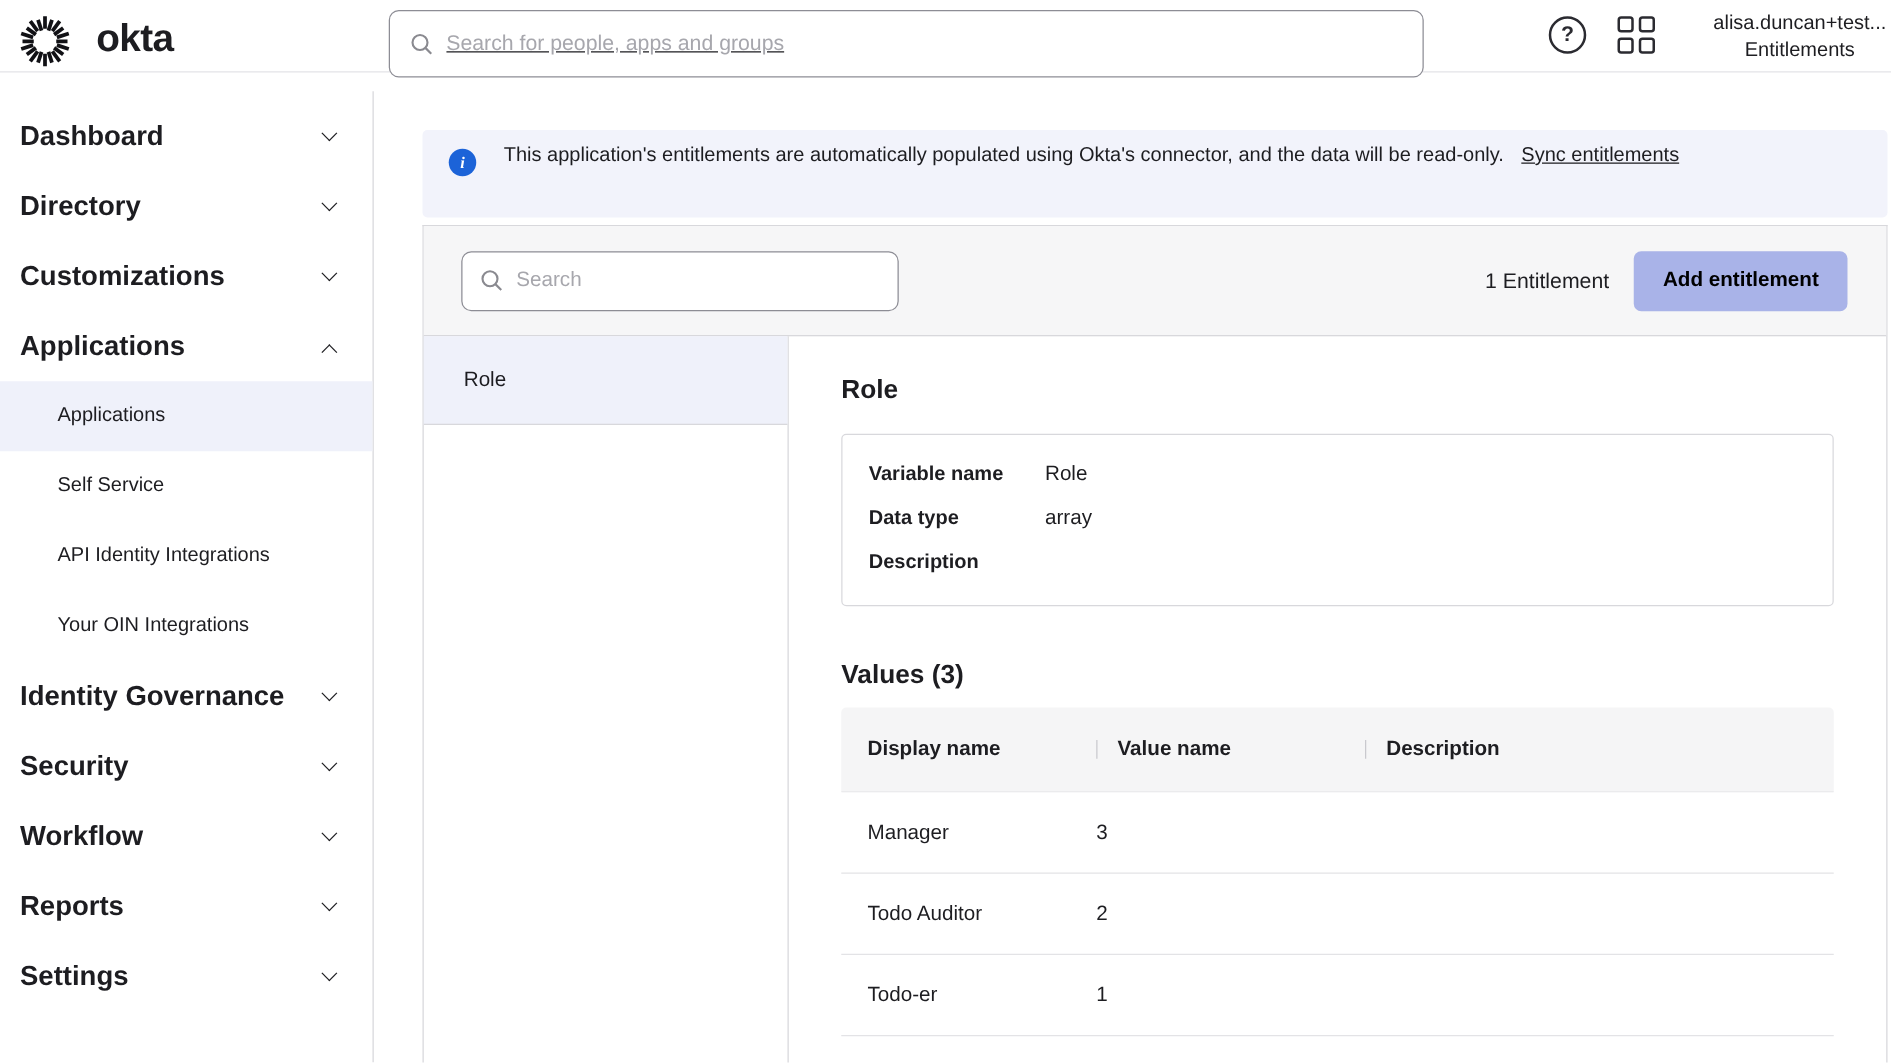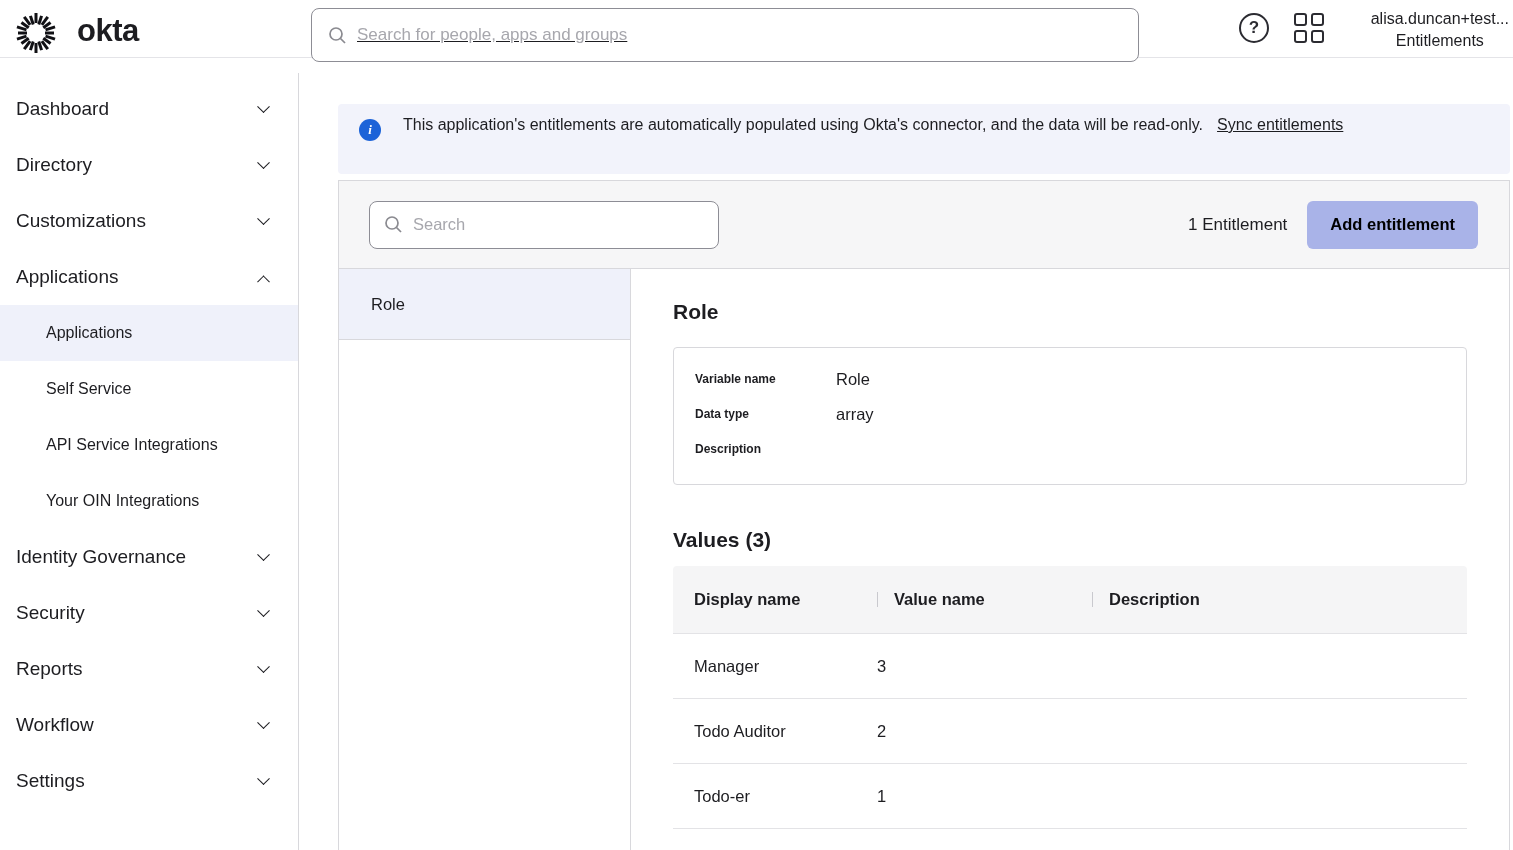--- a/index.html
+++ b/index.html
@@ -46,21 +46,21 @@
 
   
   .sidebar {
     position:absolute; left:0; top:73px; width:299px; height:777px;
     background:#fff; border-right:1px solid #d8d8dc; padding-top:8px;
   }
   .nav-item {
     height:56px; display:flex; align-items:center;
     padding:0 30px 0 16px; cursor:pointer;
   }
-  .nav-item .lbl { flex:1; font-size:19px; font-weight:400; }
+  .nav-item .lbl { flex:1; font-size:22px; font-weight:700; }
   .chev {
     width:9px; height:9px; border-right:1.8px solid #1d1d21; border-bottom:1.8px solid #1d1d21;
     transform:rotate(45deg) translate(-2px,-2px);
   }
   .chev.up { transform:rotate(-135deg) translate(-3px,-3px); }
   .nav-sub {
     height:56px; display:flex; align-items:center; padding-left:46px;
     font-size:16px; font-weight:400; cursor:pointer;
   }
   .nav-sub.selected { background:#eff1fa; }
@@ -112,21 +112,21 @@
     font-size:16.5px; background:#eff1fa; border-bottom:1px solid #d8d8dc; cursor:pointer;
   }
   .detail-pane { flex:1; padding:0 42px; overflow:hidden; }
   .detail-title { margin-top:31px; font-size:21px; font-weight:700; }
   .detail-card {
     margin-top:23px; border:1px solid #d8d8dc; border-radius:4px;
     padding:21px 21px 24px 21px;
   }
   .field-row { display:flex; line-height:21px; margin-top:14px; }
   .field-row:first-child { margin-top:0; }
-  .field-row .f-label { width:141px; font-weight:700; font-size:12px; flex:none; }
+  .field-row .f-label { width:141px; font-weight:700; font-size:16px; flex:none; }
   .field-row .f-value { font-size:16.5px; }
 
   .values-title { margin-top:43px; font-size:21px; font-weight:700; }
   .vtable { margin-top:14px; }
   .vt-head {
     height:68px; background:#f5f5f6; border-radius:4px 4px 0 0; border-bottom:1px solid #e3e3e6;
     display:grid; grid-template-columns:183px 215px 1fr; align-items:center; padding:0 21px;
   }
   .vt-head .cell { font-weight:700; font-size:16.5px; display:flex; align-items:center; }
   .vt-head .cell.div::before {
@@ -214,39 +214,39 @@
     <span class="lbl">Applications</span>
     <span class="chev up"></span>
   </div>
   <div class="nav-sub selected">
     <span>Applications</span>
   </div>
   <div class="nav-sub">
     <span>Self Service</span>
   </div>
   <div class="nav-sub">
-    <span>API Service Integrations</span>
+    <span>API Identity Integrations</span>
   </div>
   <div class="nav-sub">
     <span>Your OIN Integrations</span>
   </div>
   <div class="nav-item">
     <span class="lbl">Identity Governance</span>
     <span class="chev"></span>
   </div>
   <div class="nav-item">
     <span class="lbl">Security</span>
     <span class="chev"></span>
   </div>
   <div class="nav-item">
+    <span class="lbl">Workflow</span>
+    <span class="chev"></span>
+  </div>
+  <div class="nav-item">
     <span class="lbl">Reports</span>
-    <span class="chev"></span>
-  </div>
-  <div class="nav-item">
-    <span class="lbl">Workflow</span>
     <span class="chev"></span>
   </div>
   <div class="nav-item">
     <span class="lbl">Settings</span>
     <span class="chev"></span>
   </div>
 </nav>
 
 <div class="banner">
   <div class="info-ic">

